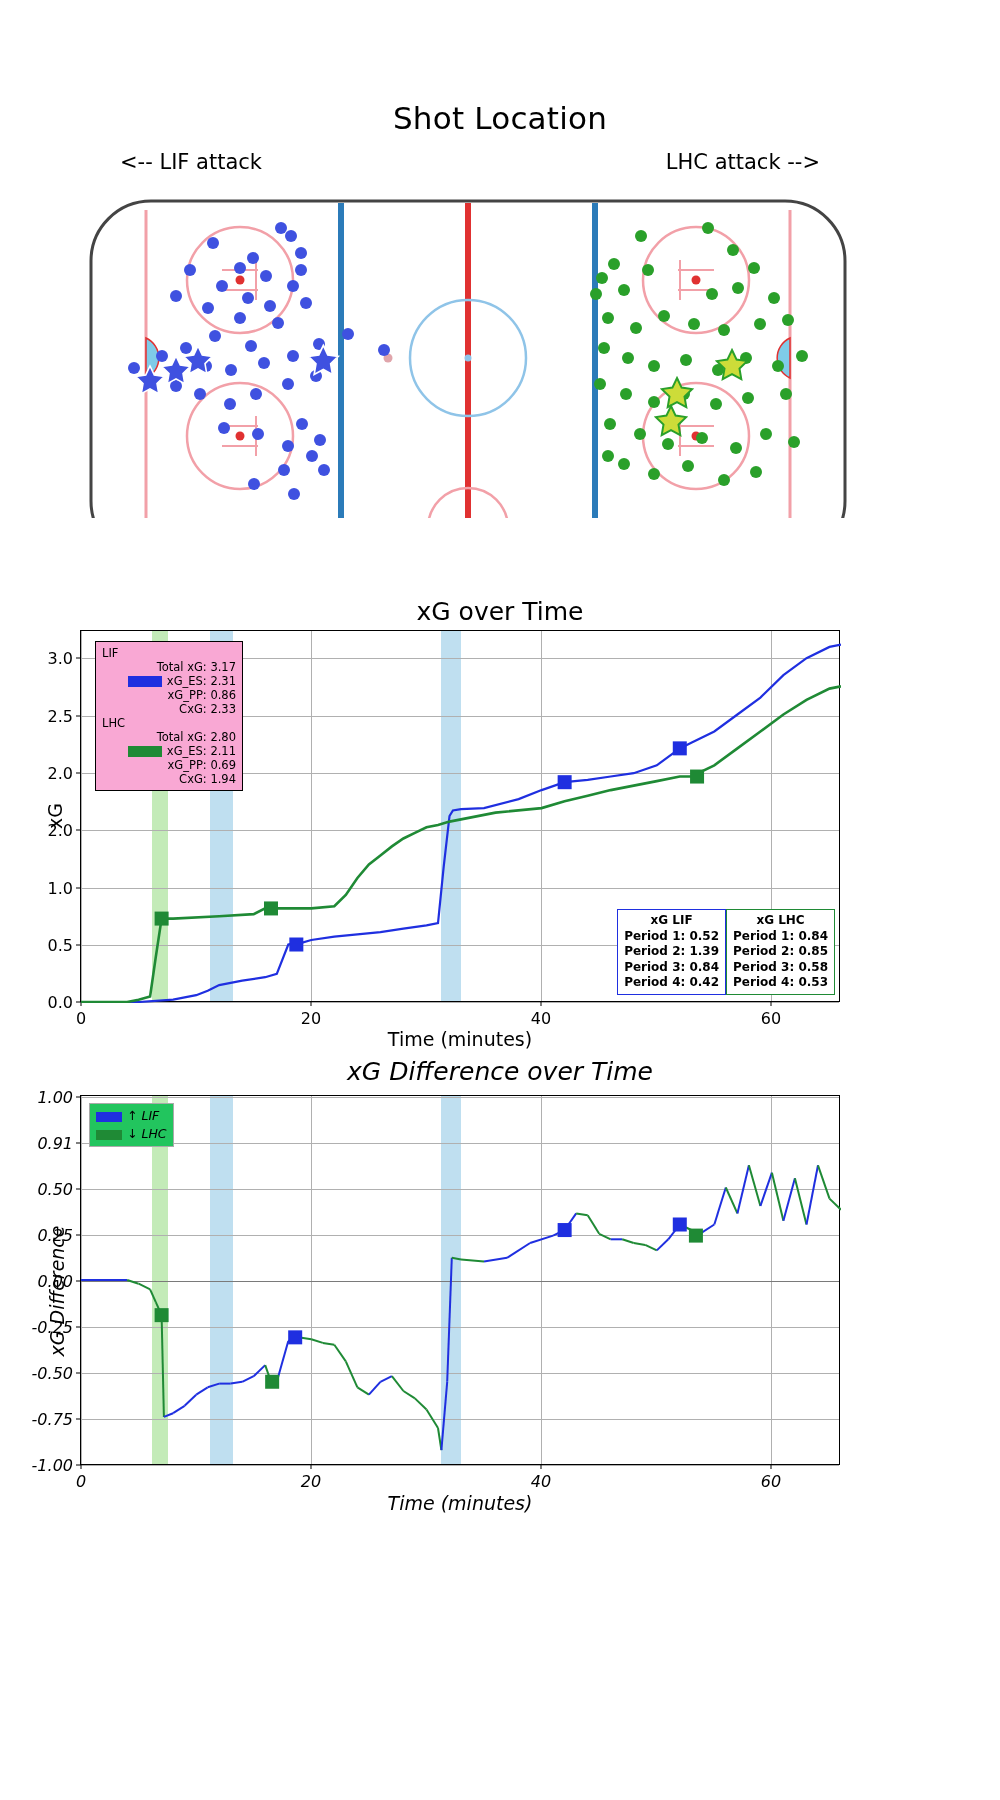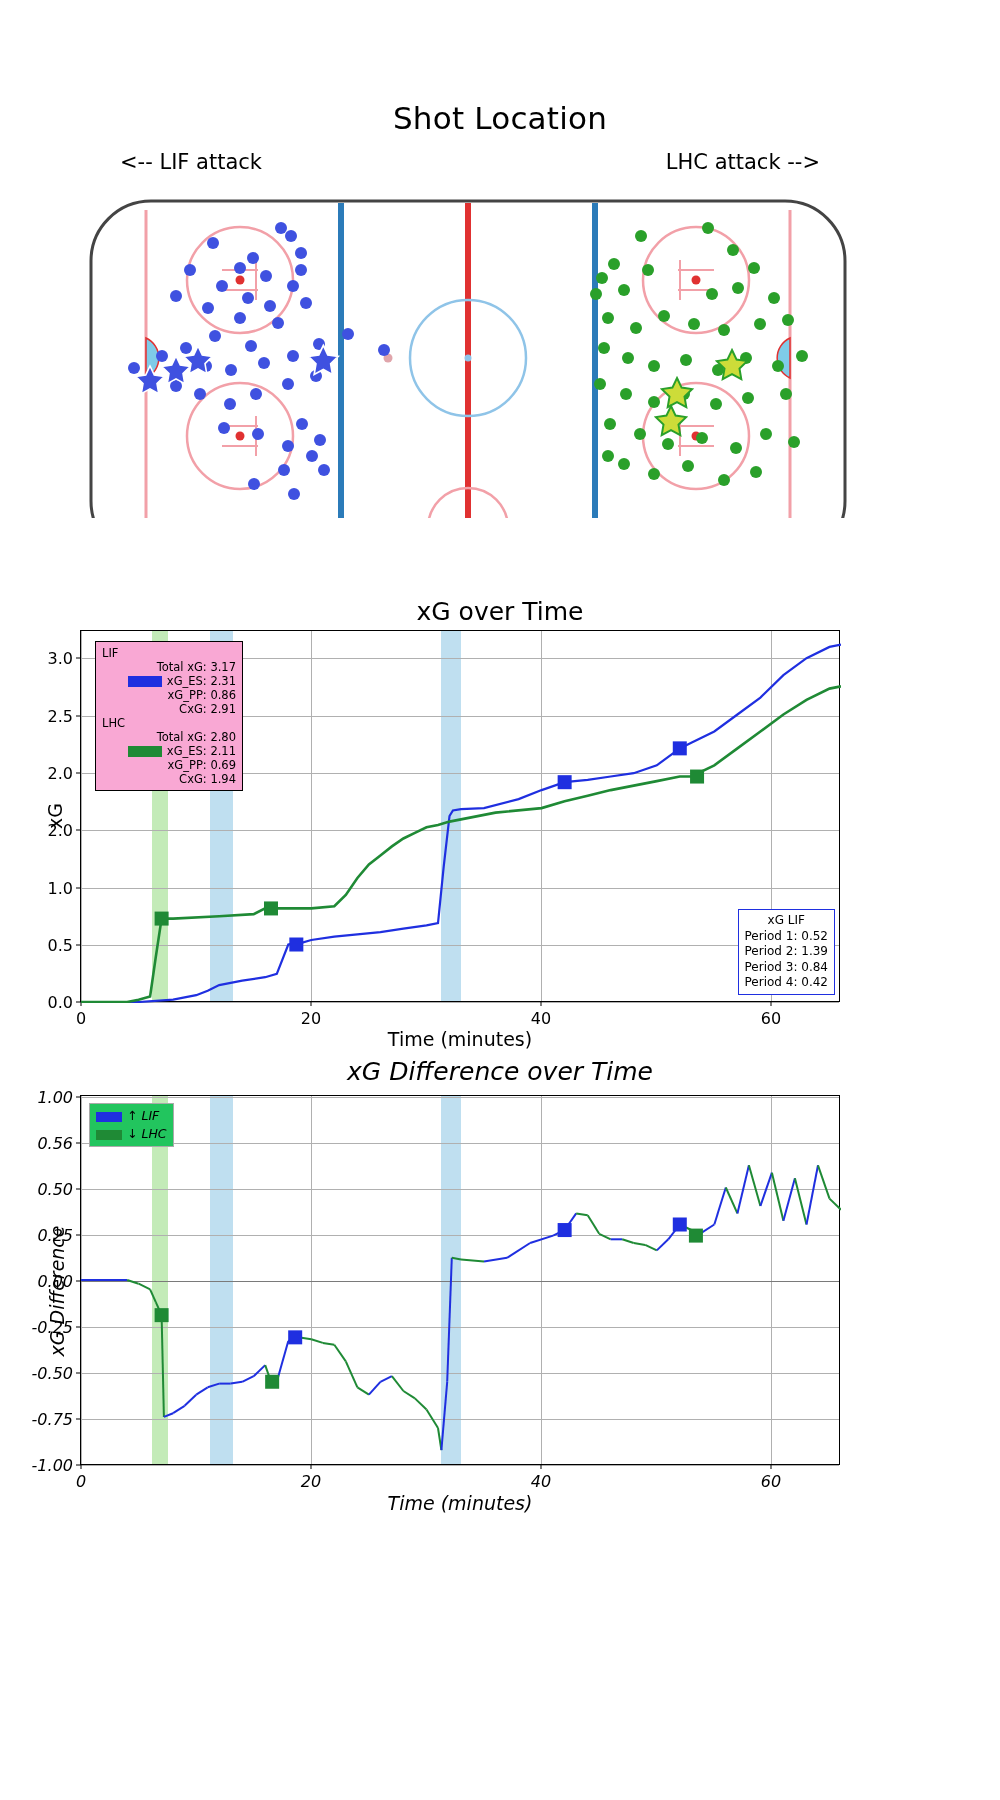--- a/index.html
+++ b/index.html
@@ -90,21 +90,21 @@
   #xg-main-legend .team-name { font-size: 11.5px; }
   #xg-main-legend .row { text-align: right; }
   .swatch {
     display: inline-block; width: 34px; height: 11px; vertical-align: middle;
     margin-right: 5px;
   }
   .sw-lif { background: #1f2fe0; }
   .sw-lhc { background: #1f8a35; }
 
   #period-legends {
-    position: absolute; right: 4px; bottom: 6px; display: flex; 
+    position: absolute; right: 4px; bottom: 6px; display: flex;  font-weight: bold;
   }
   .period-box {
     background: #fff; border: 1px solid #1f2fe0; font-size: 12px;
     padding: 3px 6px; line-height: 1.3;
   }
   .period-box.lhc { border-color: #1f8a35; }
   .period-box .ptitle { text-align: center; }
 
   
   #diff-panel { left: 0; top: 1040px; width: 1000px; height: 520px; font-style: italic; }
@@ -347,35 +347,42 @@
           <rect x="591.7878787878788" y="110.36363636363635" width="14" height="14" fill="#1f2fe0"></rect>
           <rect x="609.060606060606" y="138.54545454545453" width="14" height="14" fill="#1f8a35"></rect>
         </g>
     </svg>
 
     <div class="legend-box" id="xg-main-legend">
       <div class="team-name">LIF</div>
       <div class="row">Total xG: 3.17</div>
       <div class="row"><span class="swatch sw-lif"></span><span>xG_ES: 2.31</span></div>
       <div class="row">xG_PP: 0.86</div>
-      <div class="row">CxG: 2.91</div>
+      <div class="row">CxG: 2.33</div>
       <div class="team-name">LHC</div>
       <div class="row">Total xG: 2.80</div>
       <div class="row"><span class="swatch sw-lhc"></span><span>xG_ES: 2.11</span></div>
       <div class="row">xG_PP: 0.69</div>
       <div class="row">CxG: 1.94</div>
     </div>
 
     <div id="period-legends">
       <div class="period-box">
         <div class="ptitle">xG LIF</div>
         <div>Period 1: 0.52</div>
         <div>Period 2: 1.39</div>
         <div>Period 3: 0.84</div>
         <div>Period 4: 0.42</div>
+      </div>
+      <div class="period-box lhc">
+        <div class="ptitle">xG LHC</div>
+        <div>Period 1: 0.84</div>
+        <div>Period 2: 0.85</div>
+        <div>Period 3: 0.58</div>
+        <div>Period 4: 0.53</div>
       </div>
     </div>
   </div>
 
   <div class="axis-label-y" style="left:-5px; top:225px; width:120px; text-align:center;">xG</div>
   <div class="axis-label-x" style="left:80px; top:448px; width:760px;">Time (minutes)</div>
 </div>
 
 <div class="panel" id="diff-panel">
   <div id="diff-title">xG Difference over Time</div>
@@ -397,21 +404,21 @@
     <div class="gridline-h" style="top:1px;"></div>
     <div class="gridline-v" style="left:0px;"></div>
     <div class="gridline-v" style="left:230px;"></div>
     <div class="gridline-v" style="left:460px;"></div>
     <div class="gridline-v" style="left:690px;"></div>
     <div class="zero-line" style="top:185px;"></div>
 
     <div class="tick-mark-y" style="top:1px;"></div>
       <div class="ytick-label" style="top:1px;">1.00</div>
     <div class="tick-mark-y" style="top:47px;"></div>
-      <div class="ytick-label" style="top:47px;">0.56</div>
+      <div class="ytick-label" style="top:47px;">0.91</div>
     <div class="tick-mark-y" style="top:93px;"></div>
       <div class="ytick-label" style="top:93px;">0.50</div>
     <div class="tick-mark-y" style="top:139px;"></div>
       <div class="ytick-label" style="top:139px;">0.25</div>
     <div class="tick-mark-y" style="top:185px;"></div>
       <div class="ytick-label" style="top:185px;">0.00</div>
     <div class="tick-mark-y" style="top:231px;"></div>
       <div class="ytick-label" style="top:231px;">-0.25</div>
     <div class="tick-mark-y" style="top:277px;"></div>
       <div class="ytick-label" style="top:277px;">-0.50</div>

